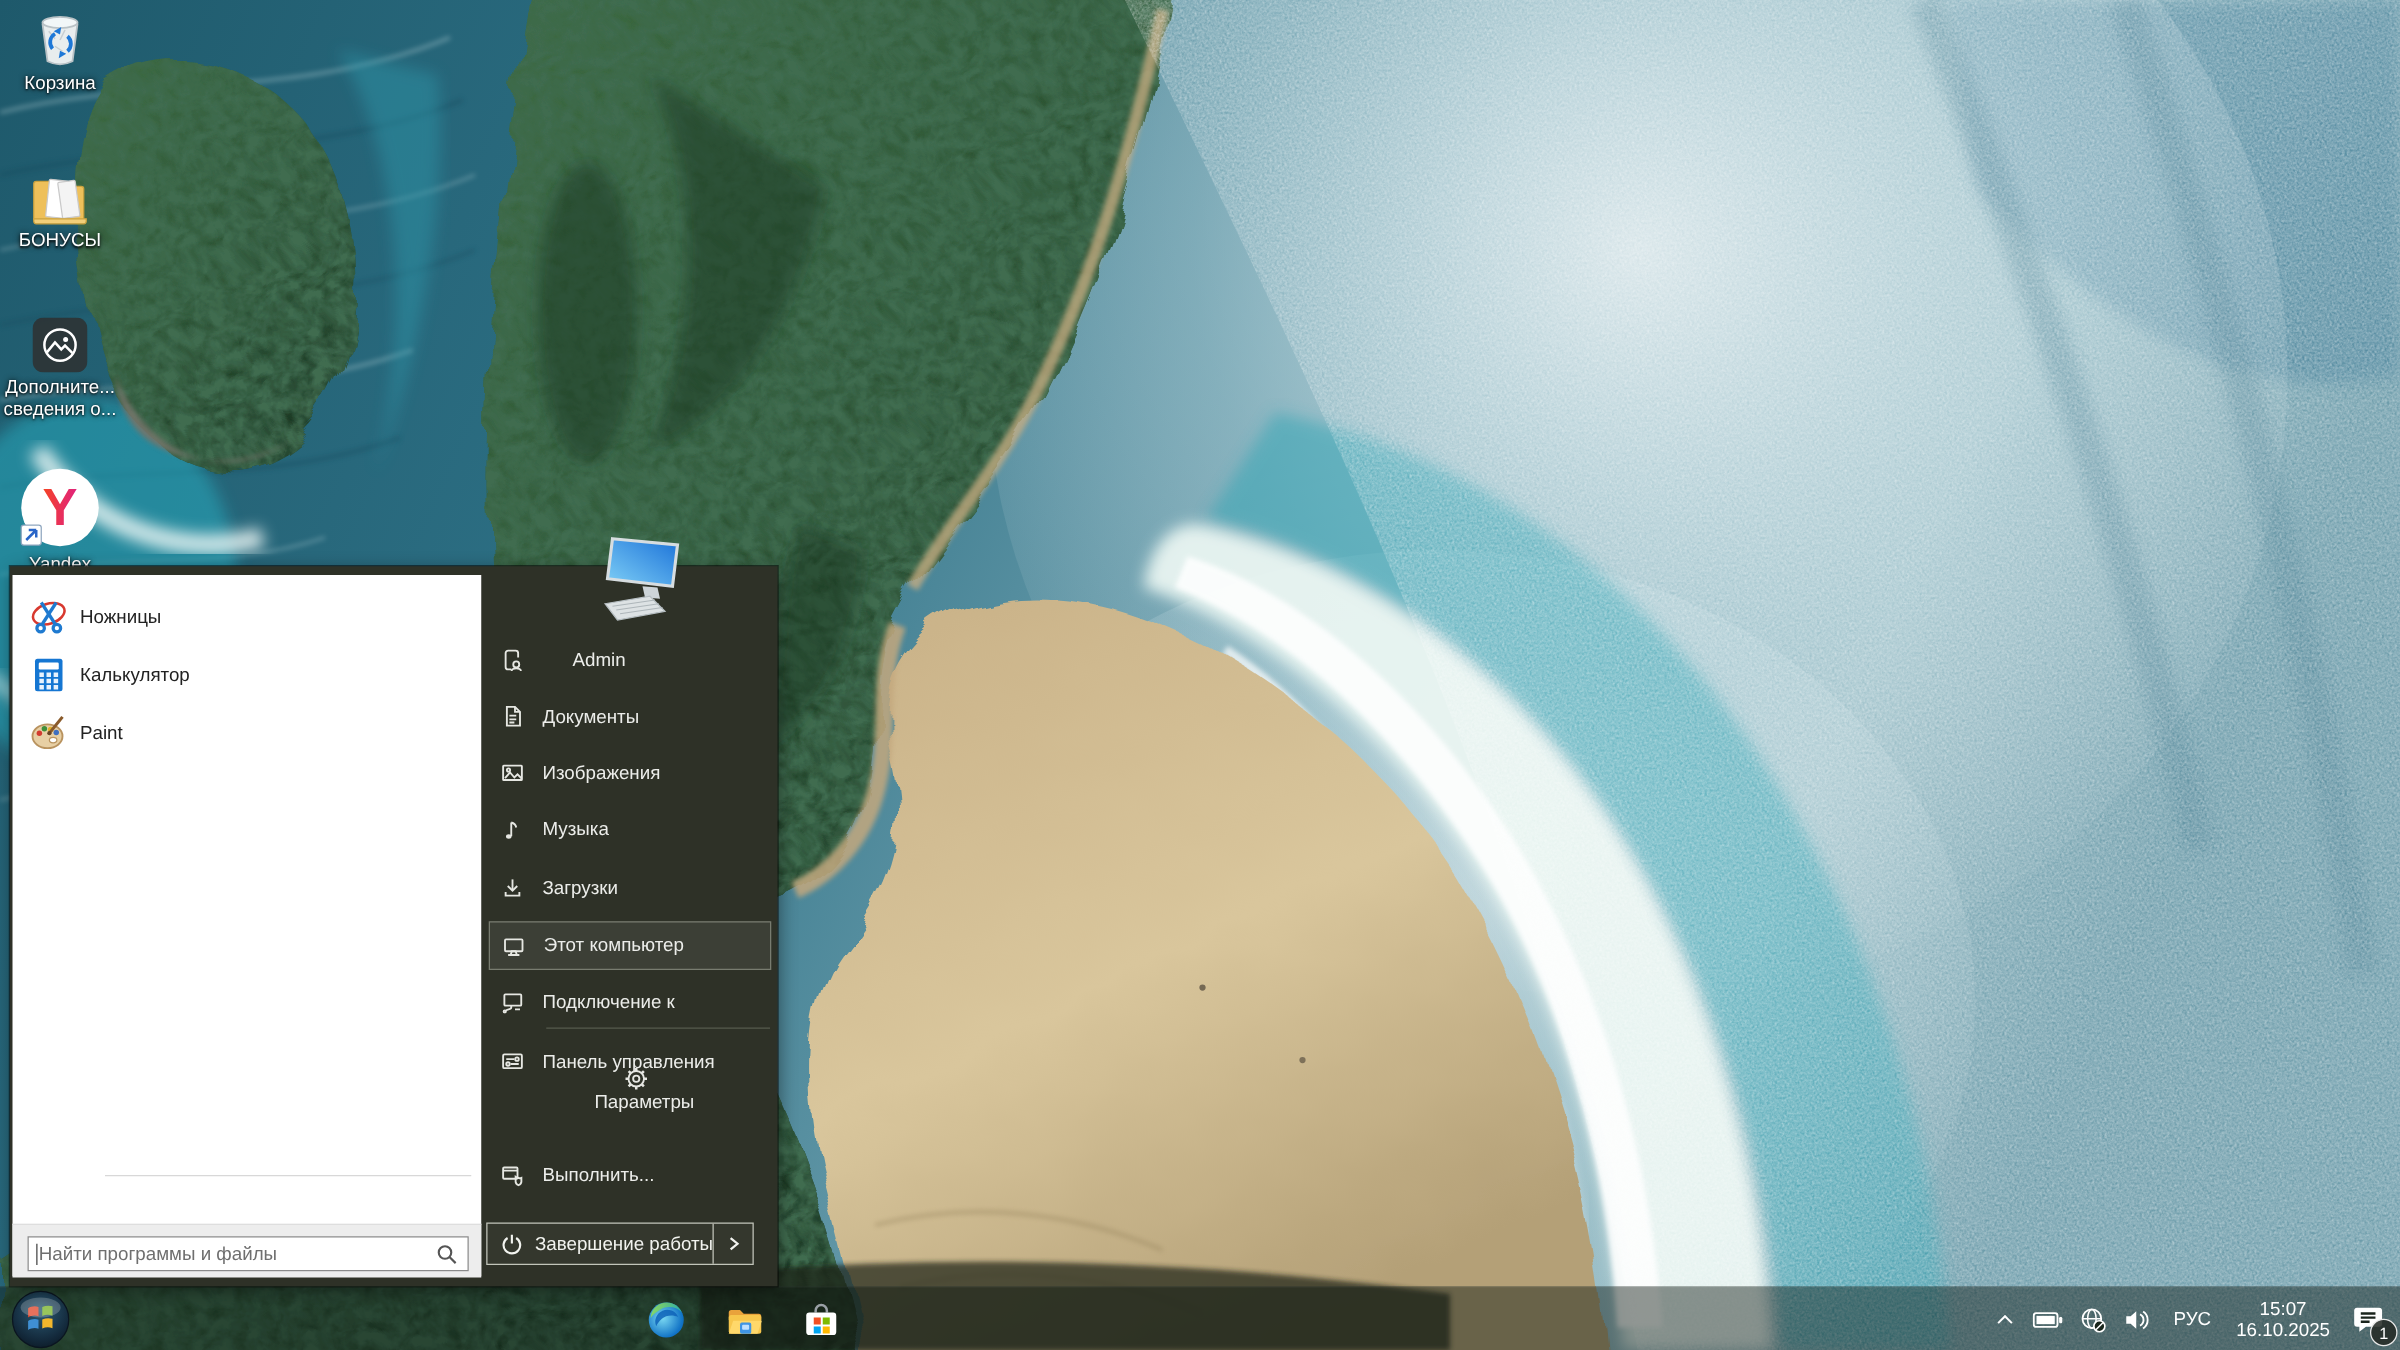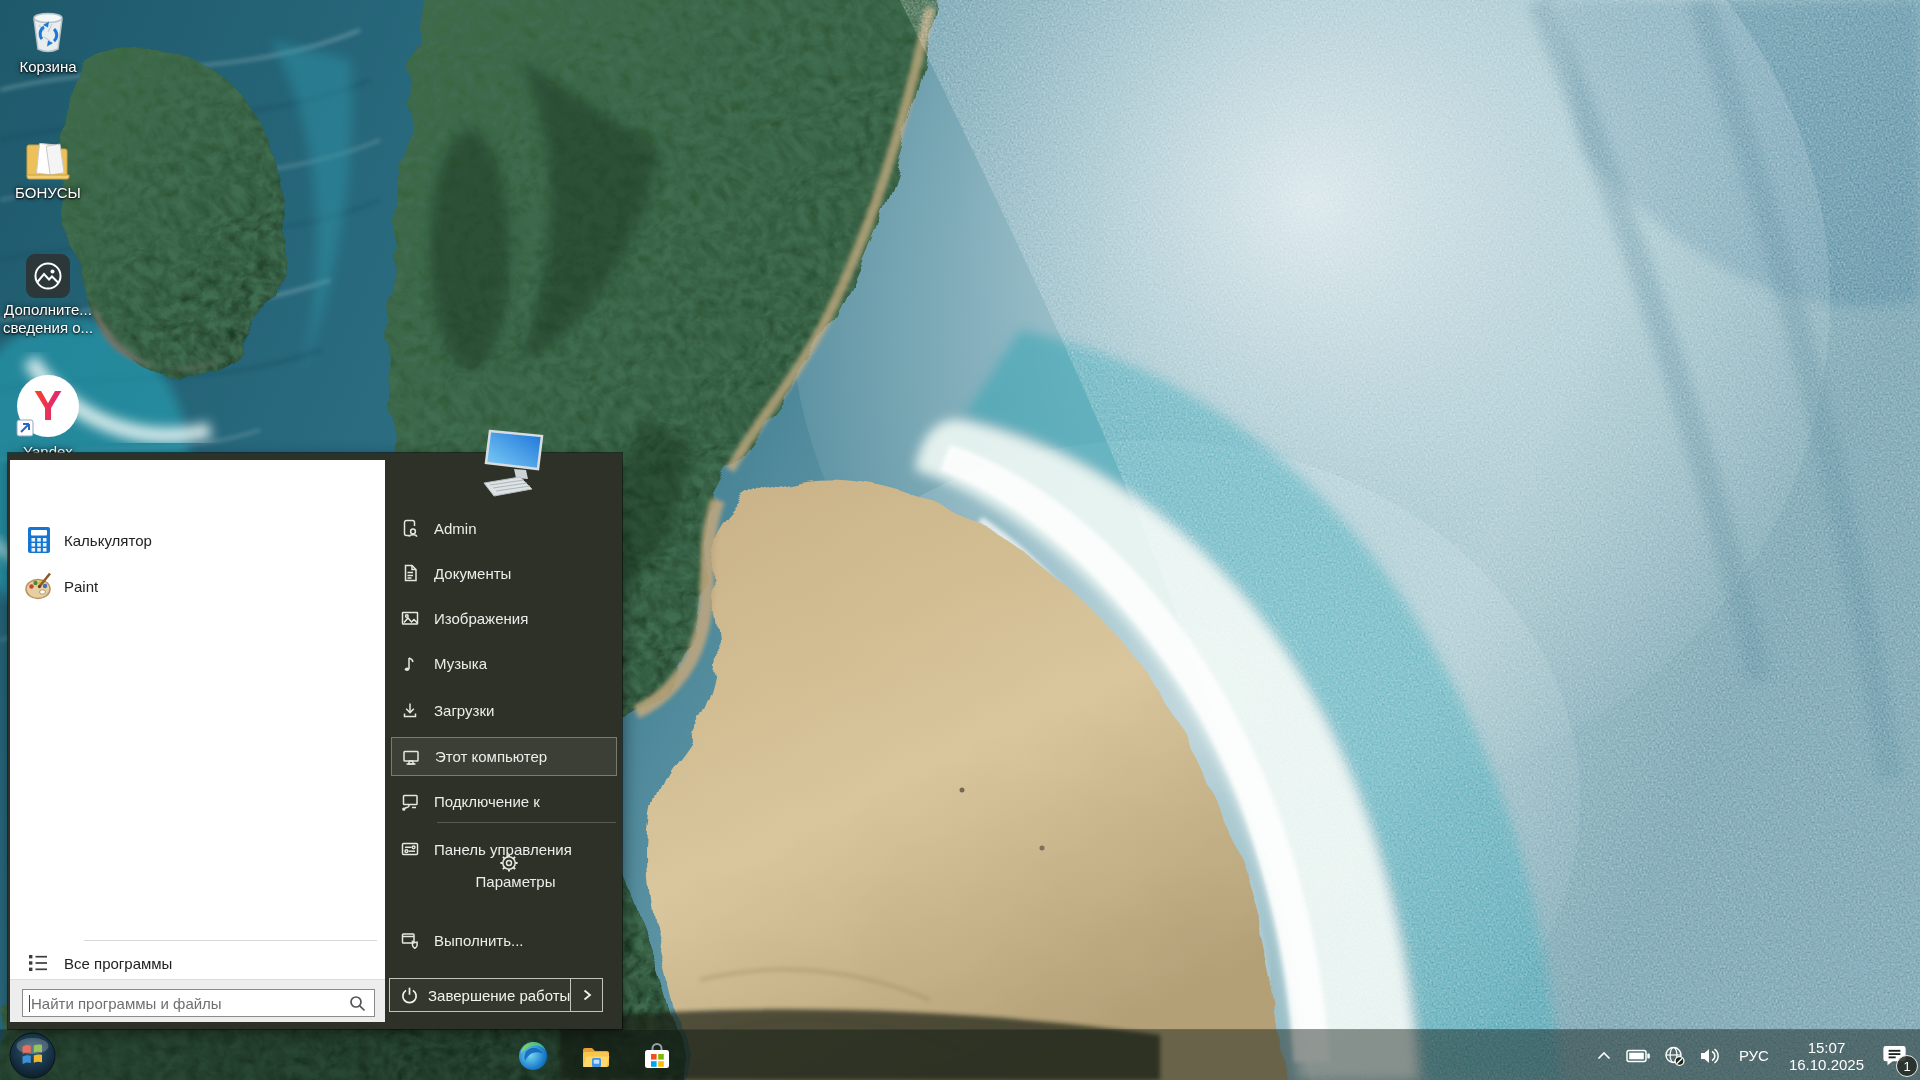--- a/index.html
+++ b/index.html
@@ -241,20 +241,32 @@
         <rect x="2" y="46" width="16" height="16" rx="2" fill="#fff" stroke="#8fa6bf"></rect>
         <path d="M6,58 L14,50 M14,50 h-6 M14,50 v6" stroke="#2a66c8" stroke-width="2" fill="none"></path>
       </g>
     </svg>
     <div class="di-label">Yandex</div>
   </div>
 
   <div class="start-menu">
     <div class="sm-left">
 
+      <div class="sm-item" style="top:15px;">
+        <svg class="sm-ic" viewBox="0 0 30 30">
+          <ellipse cx="15" cy="13" rx="13" ry="8" fill="none" stroke="#d8392f" stroke-width="2" transform="rotate(-18 15 13)"></ellipse>
+          <g stroke="#1f7ad0" stroke-width="2.6" fill="none">
+            <path d="M9,4 L20,21"></path>
+              <path d="M21,4 L10,21"></path>
+            <circle cx="8.5" cy="24.5" r="3"></circle>
+              <circle cx="21.5" cy="24.5" r="3"></circle>
+          </g>
+        </svg>
+        <span class="sm-label">Ножницы</span>
+      </div>
 
       <div class="sm-item" style="top:62px;">
         <svg class="sm-ic" viewBox="0 0 30 30">
           <rect x="4" y="2" width="22" height="26" rx="2" fill="#1576d2"></rect>
           <rect x="7" y="5" width="16" height="5.5" rx="1" fill="#ffffff"></rect>
           <g fill="#e8f2fd">
             <rect x="7.5" y="13" width="3.6" height="3.6"></rect>
               <rect x="13.2" y="13" width="3.6" height="3.6"></rect>
               <rect x="18.9" y="13" width="3.6" height="3.6"></rect>
             <rect x="7.5" y="18" width="3.6" height="3.6"></rect>
@@ -277,35 +289,20 @@
           <circle cx="16.5" cy="12.5" r="2.2" fill="#e0b22c"></circle>
             <circle cx="21" cy="15" r="2.2" fill="#3f6fc0"></circle>
           <path d="M26,2.5 L15.5,15.5" stroke="#8a5a2a" stroke-width="2.5"></path>
           <circle cx="15.5" cy="15.5" r="1.7" fill="#6b4423"></circle>
         </svg>
         <span class="sm-label">Paint</span>
       </div>
 
       <div class="sm-sep"></div>
 
-      <div class="sm-allprog">
-        <svg viewBox="0 0 20 20">
-          <g fill="#3c3c3c">
-              <rect x="1" y="2" width="3.4" height="3.4"></rect>
-              <rect x="1" y="8.3" width="3.4" height="3.4"></rect>
-              <rect x="1" y="14.6" width="3.4" height="3.4"></rect>
-            </g>
-          <g stroke="#3c3c3c" stroke-width="1.7">
-              <path d="M7.5,3.7 H19"></path>
-              <path d="M7.5,10 H19"></path>
-              <path d="M7.5,16.3 H19"></path>
-            </g>
-        </svg>
-        <span>Все программы</span>
-      </div>
 
       <div class="sm-search-strip">
         <div class="sm-search-box">
           <span class="sm-caret"></span>
           <input type="text" placeholder="Найти программы и файлы" style="">
           <svg class="sm-mag" viewBox="0 0 17 17">
             <circle cx="7" cy="7" r="5" fill="none" stroke="#555" stroke-width="1.7"></circle>
             <path d="M10.8,10.8 L15.5,15.5" stroke="#555" stroke-width="1.7"></path>
           </svg>
         </div>
@@ -323,21 +320,21 @@
         <polygon points="6,4 58,9 54,42 2,36" fill="url(#scrG)" stroke="#d7dde0" stroke-width="2.5"></polygon>
         <polygon points="30,42 42,43 44,52 32,51" fill="#cdd4d8"></polygon>
         <polygon points="0,56 36,50 48,62 10,69" fill="#dde2e4" stroke="#b6bec2"></polygon>
         <g stroke="#aeb6ba" stroke-width="1">
             <path d="M6,58 L40,53"></path>
             <path d="M9,61 L43,56"></path>
             <path d="M12,64 L46,59"></path>
           </g>
       </svg>
 
-      <div class="smr-item" style="top:57px;">
+      <div class="smr-item" style="top:57px;gap:24px;">
         <svg viewBox="0 0 20 20" fill="none" stroke="#e6e7e2" stroke-width="1.5">
           <path d="M14.5,8 V4.5 a2,2 0 0 0 -2,-2 H6.5 a2,2 0 0 0 -2,2 v11 a2,2 0 0 0 2,2 h2.5"></path>
           <circle cx="13" cy="13.5" r="2.4"></circle>
             <path d="M9.3,18.8 c0,-2.8 7.4,-2.8 7.4,0"></path>
         </svg>
         <span>Admin</span>
       </div>
 
       <div class="smr-item" style="top:102px;">
         <svg viewBox="0 0 20 20" fill="none" stroke="#e6e7e2" stroke-width="1.5">

